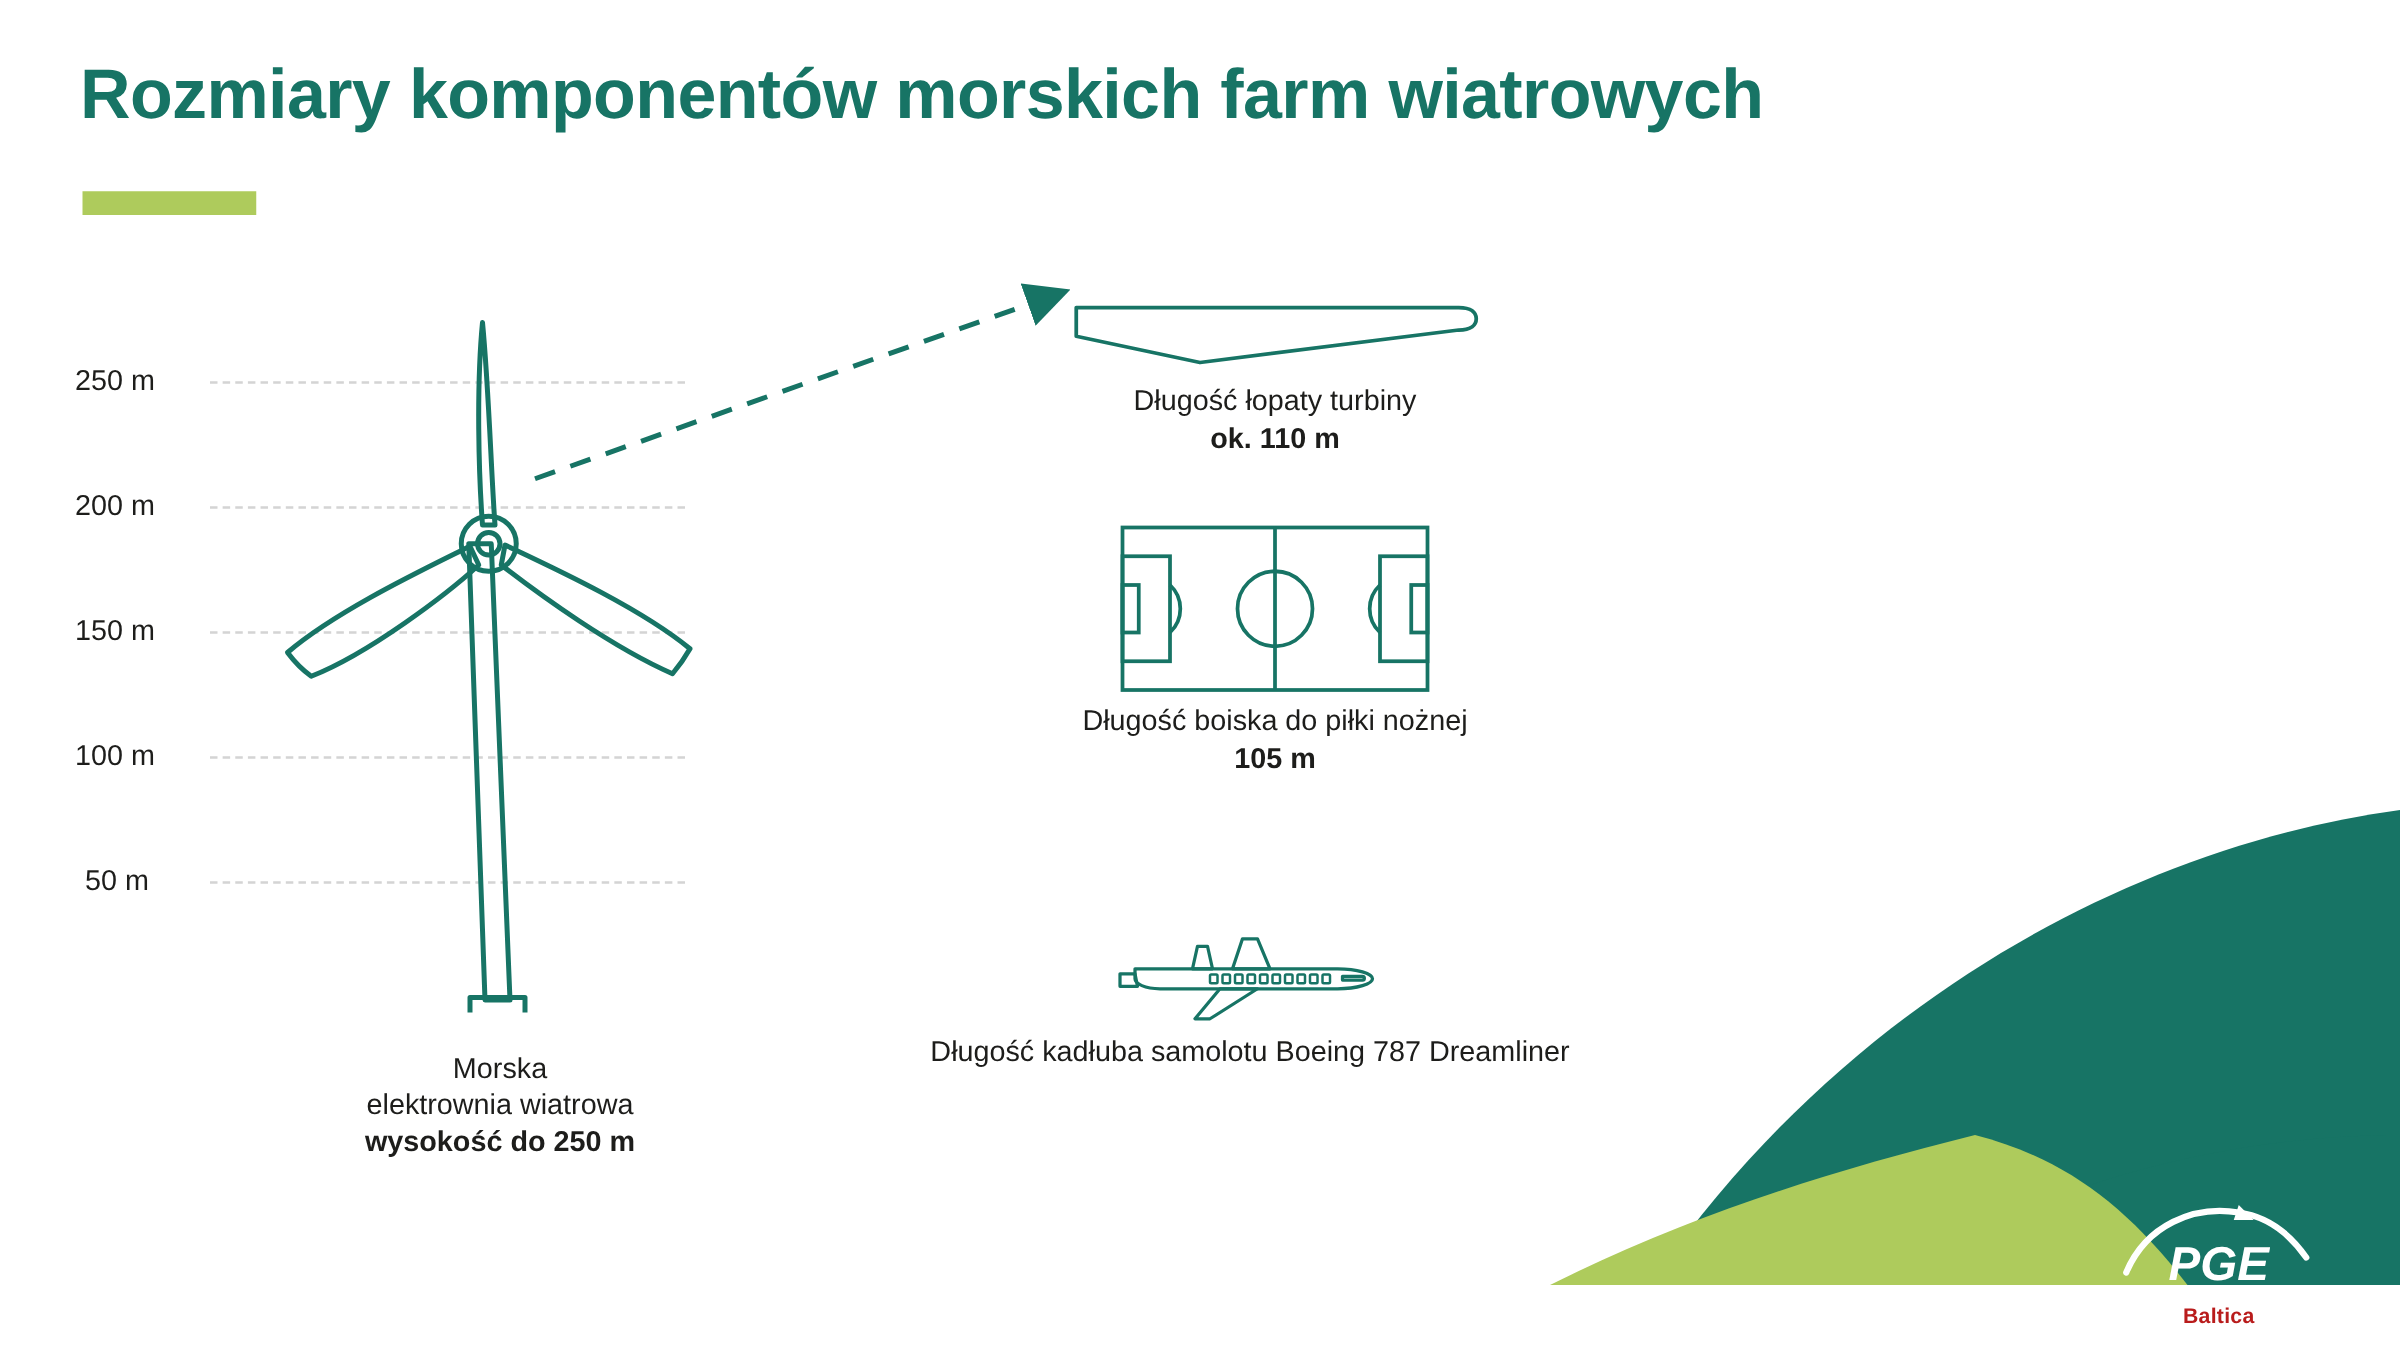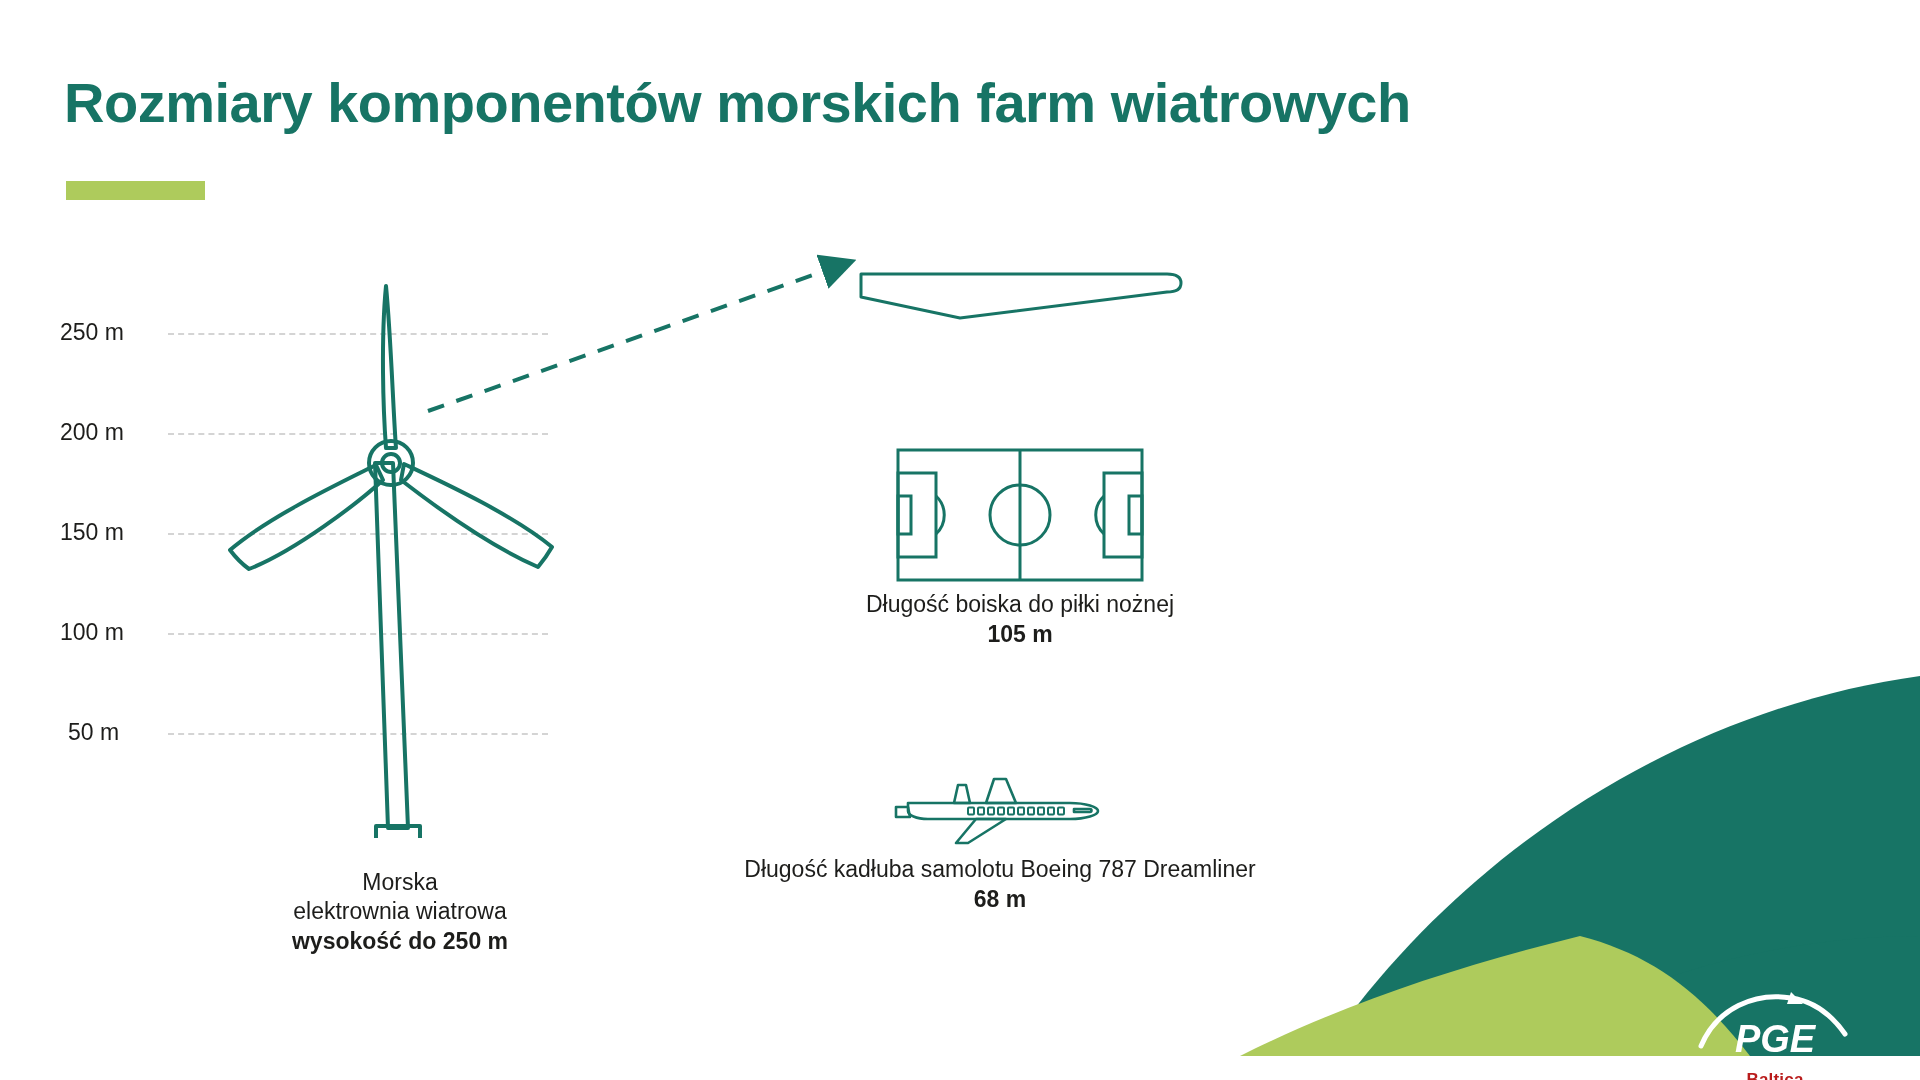--- a/index.html
+++ b/index.html
@@ -2,21 +2,21 @@
 <html><head>
 <meta charset="utf-8">
 <style>
   html,body{margin:0;padding:0;}
   body{
     width:1920px;height:1080px;position:relative;overflow:hidden;
     background:#ffffff;
     font-family:"Liberation Sans","DejaVu Sans",sans-serif;
     color:#1d1d1b;
   }
-  .stage{position:absolute;left:0;top:0;width:1920px;height:1028px;margin-top:28px;}
+  .stage{position:absolute;left:0;top:0;width:1920px;height:1028px;}
 
   
   .corner-waves{position:absolute;right:0;bottom:0;width:1100px;height:420px;}
 
   
   #page-title{
     position:absolute;left:64px;top:44px;
     font-size:56px;font-weight:700;letter-spacing:-0.5px;
     color:#177465;white-space:nowrap;line-height:1.12;
   }
@@ -120,20 +120,24 @@
         <path d="M0,0 L9,4.5 L0,9 Z" fill="#177465"></path>
       </marker>
     </defs>
     <line x1="18" y1="168" x2="420" y2="26" stroke="#177465" stroke-width="4" stroke-dasharray="17 13" marker-end="url(#arrowHead)"></line>
   </svg>
 
   <div class="item" id="item-blade">
     <svg class="art" width="330" height="60" viewBox="0 0 330 60">
       <path d="M6,8 L312,8 C322,8 326,12 326,17 C326,22 322,26 312,26 L105,52 L6,31 Z" fill="none" stroke="#177465" stroke-width="3" stroke-linejoin="round"></path>
     </svg>
+    <div class="cap">
+      <span>Długość łopaty turbiny</span>
+      <span class="bold">ok. 110 m</span>
+    </div>
   </div>
 
   <div class="item" id="item-pitch">
     <svg class="art" width="248" height="134" viewBox="0 0 248 134">
       <g fill="none" stroke="#177465" stroke-width="3">
         <rect x="2" y="2" width="244" height="130"></rect>
         <line x1="124" y1="2" x2="124" y2="132"></line>
         <circle cx="124" cy="67" r="30"></circle>
 
         <rect x="2" y="25" width="38" height="84"></rect>
@@ -176,21 +180,20 @@
           <rect x="134" y="34.5" width="6" height="7" rx="1"></rect>
           <rect x="144" y="34.5" width="6" height="7" rx="1"></rect>
           <rect x="154" y="34.5" width="6" height="7" rx="1"></rect>
           <rect x="164" y="34.5" width="6" height="7" rx="1"></rect>
           <rect x="74" y="34.5" width="6" height="7" rx="1"></rect>
         </g>
       </g>
     </svg>
     <div class="cap">
       <span>Długość kadłuba samolotu Boeing 787 Dreamliner</span>
-      <span class="bold">68 m</span>
     </div>
   </div>
 
   <div id="pge-logo">
     <svg width="160" height="72" viewBox="0 0 160 72">
 
       <path d="M6,56 C22,18 60,2 96,8 C118,11 136,24 150,44" fill="none" stroke="#ffffff" stroke-width="5" stroke-linecap="round"></path>
       <path d="M96,2 L108,14 L92,14 Z" fill="#ffffff"></path>
 
       <text x="80" y="62" text-anchor="middle" fill="#ffffff" font-family="'Liberation Sans',sans-serif" font-size="38" font-weight="700" font-style="italic">PGE</text>

